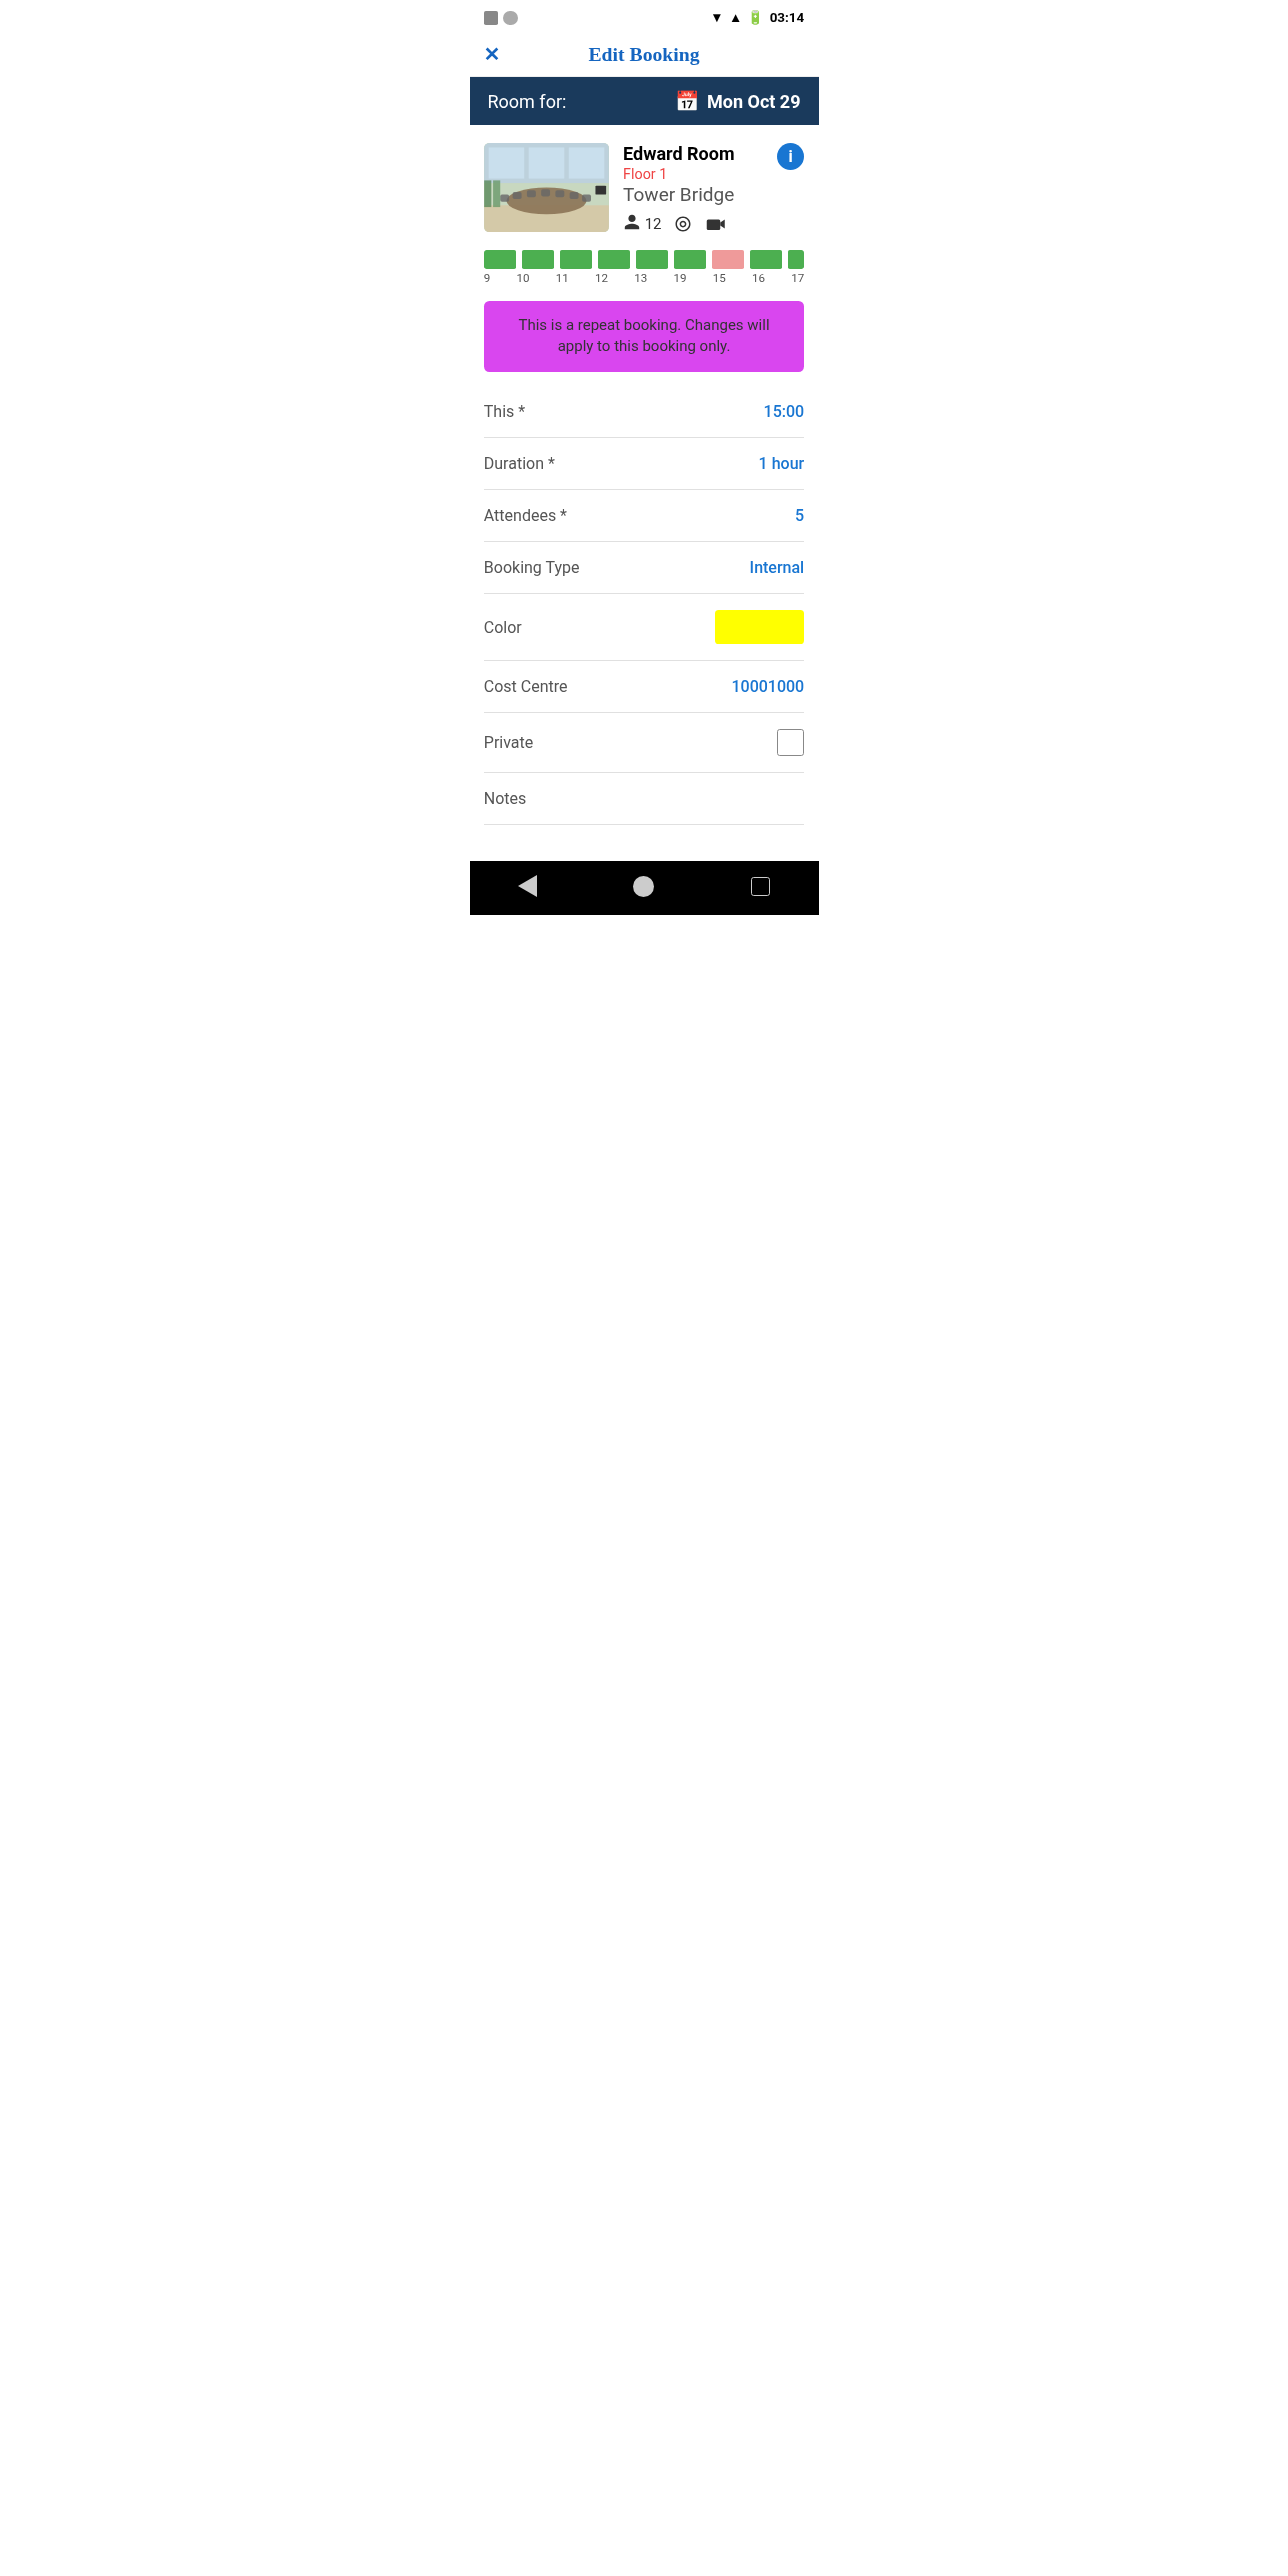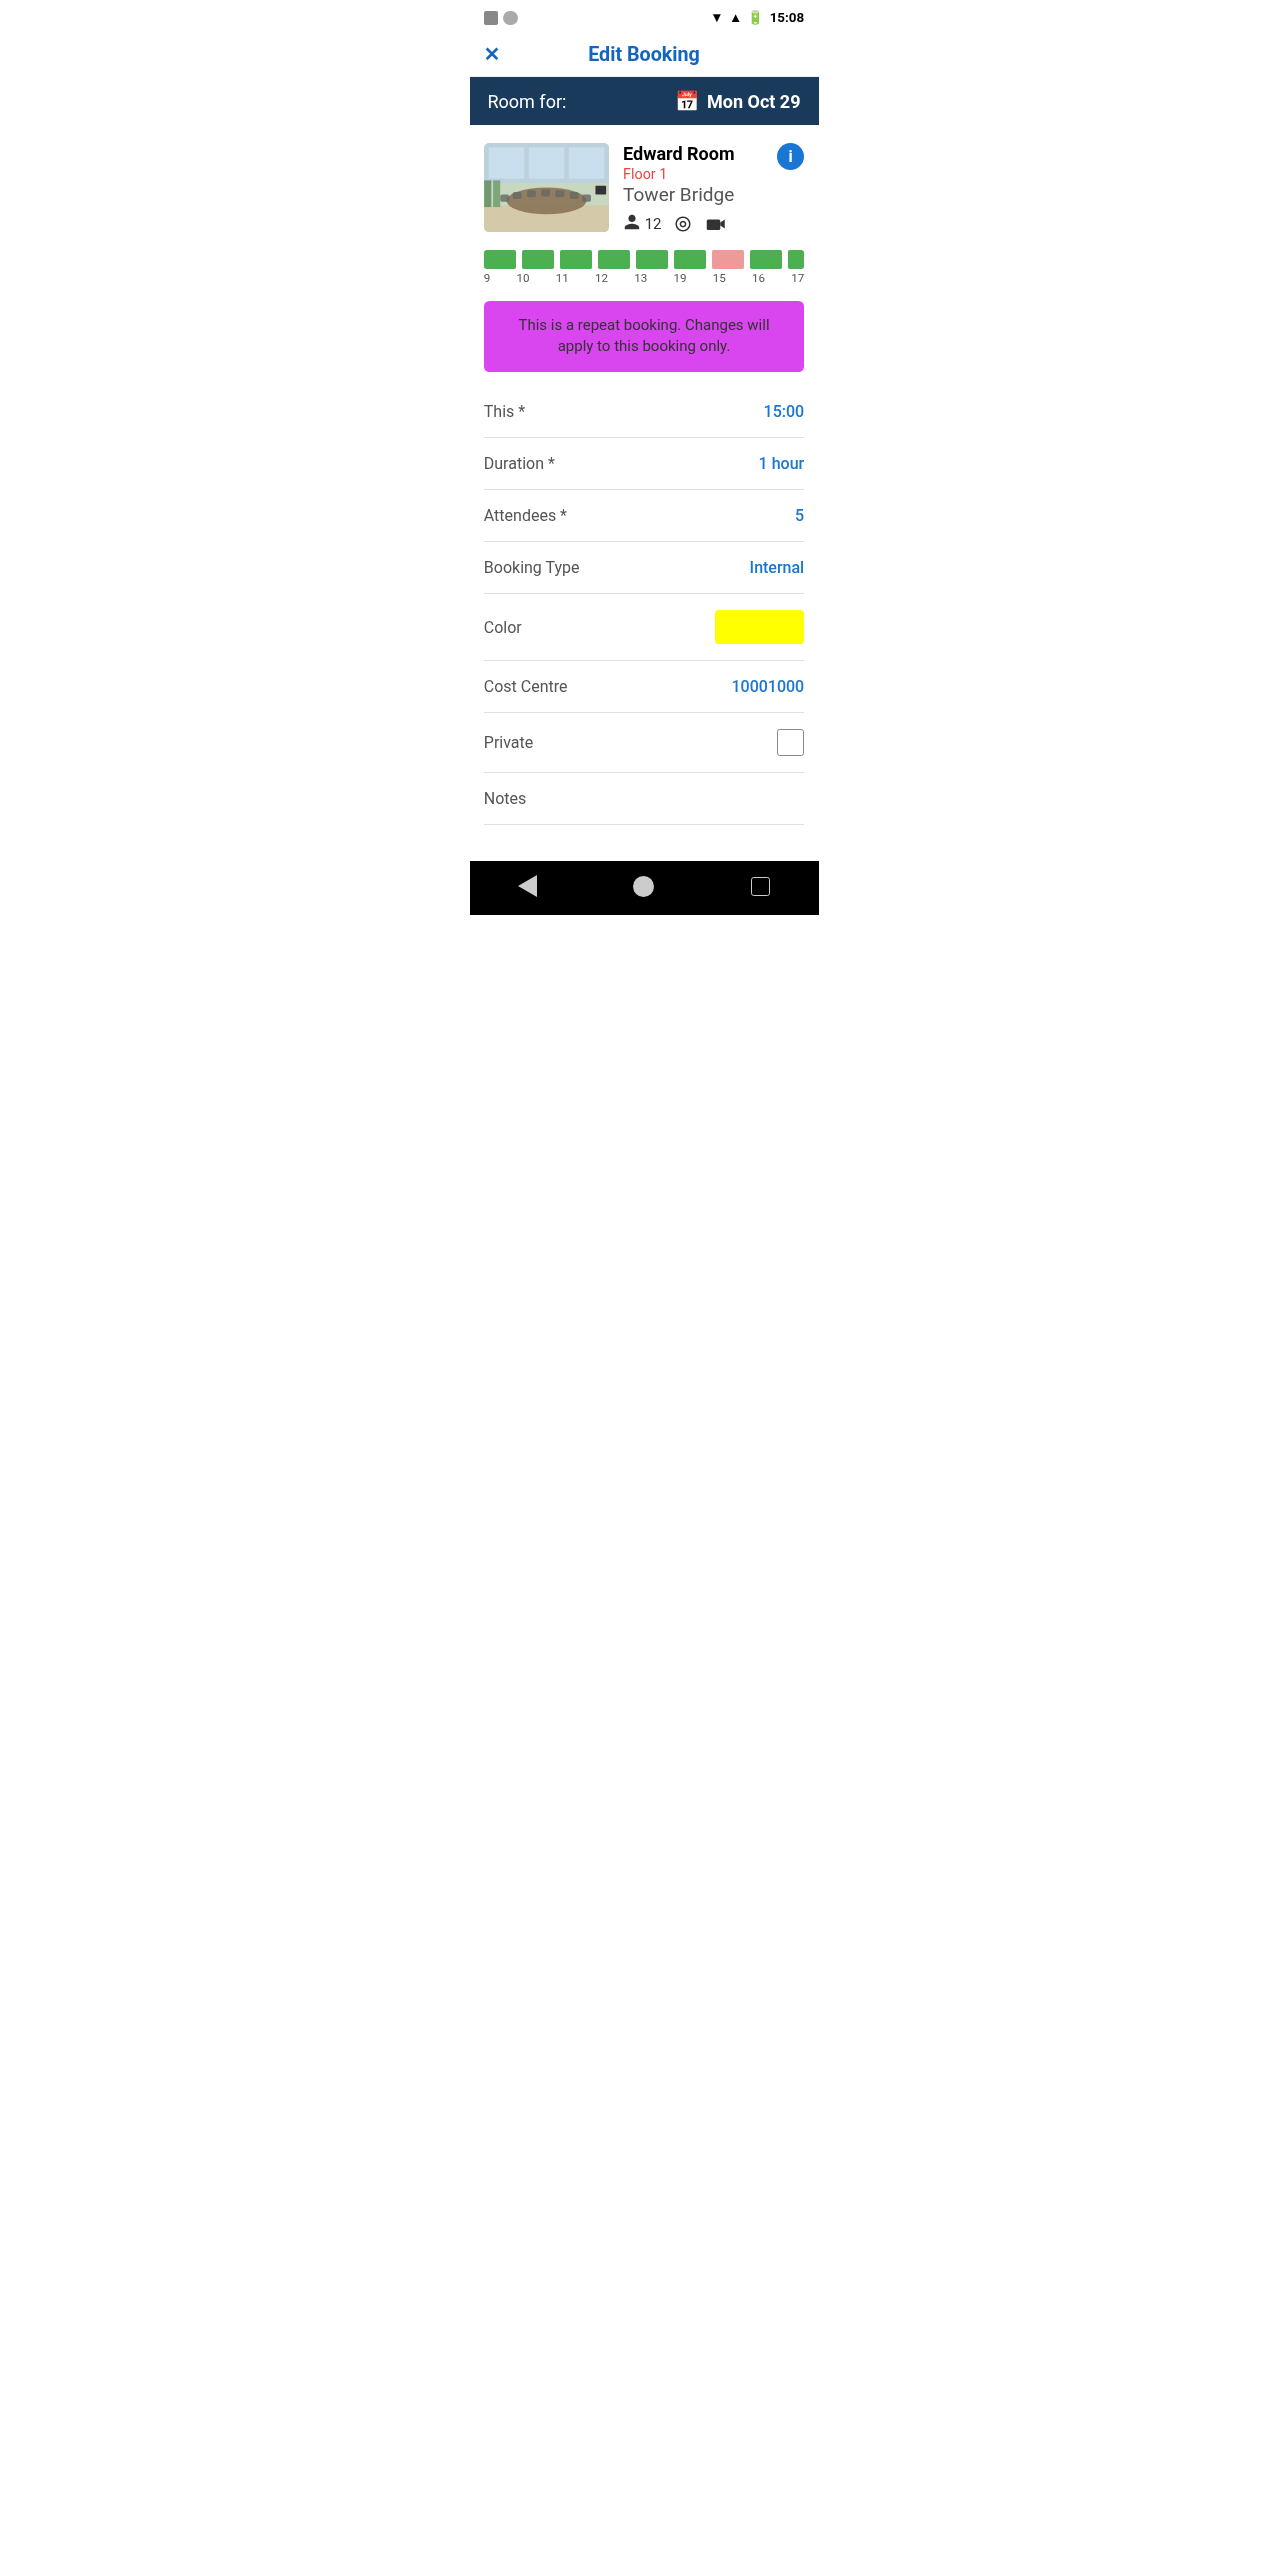--- a/index.html
+++ b/index.html
@@ -55,20 +55,21 @@
       align-items: center;
       justify-content: center;
       padding: 10.7px 14.3px;
       position: relative;
       border-bottom: 0.9px solid #eee;
     }
     .header-title {
       font-size: 19.7px;
       font-weight: bold;
       color: #1565c0;
+      font-family: Liberation Serif, serif;
     }
     .close-btn {
       position: absolute;
       left: 14.3px;
       font-size: 19.7px;
       color: #1565c0;
       cursor: pointer;
       font-weight: bold;
     }
 
@@ -289,21 +290,21 @@
 
 <div class="status-bar">
   <div class="status-bar-left">
     <div class="icon-sim-card"></div>
     <div class="icon-circle-gray"></div>
   </div>
   <div class="status-bar-right">
     <span>▼</span>
     <span>▲</span>
     <span>🔋</span>
-    <span>15:08</span>
+    <span>03:14</span>
   </div>
 </div>
 
 <div class="header">
   <span class="close-btn">✕</span>
   <span class="header-title">Edit Booking</span>
 </div>
 
 <div class="room-bar">
   <span class="room-bar-label">Room for:</span>

